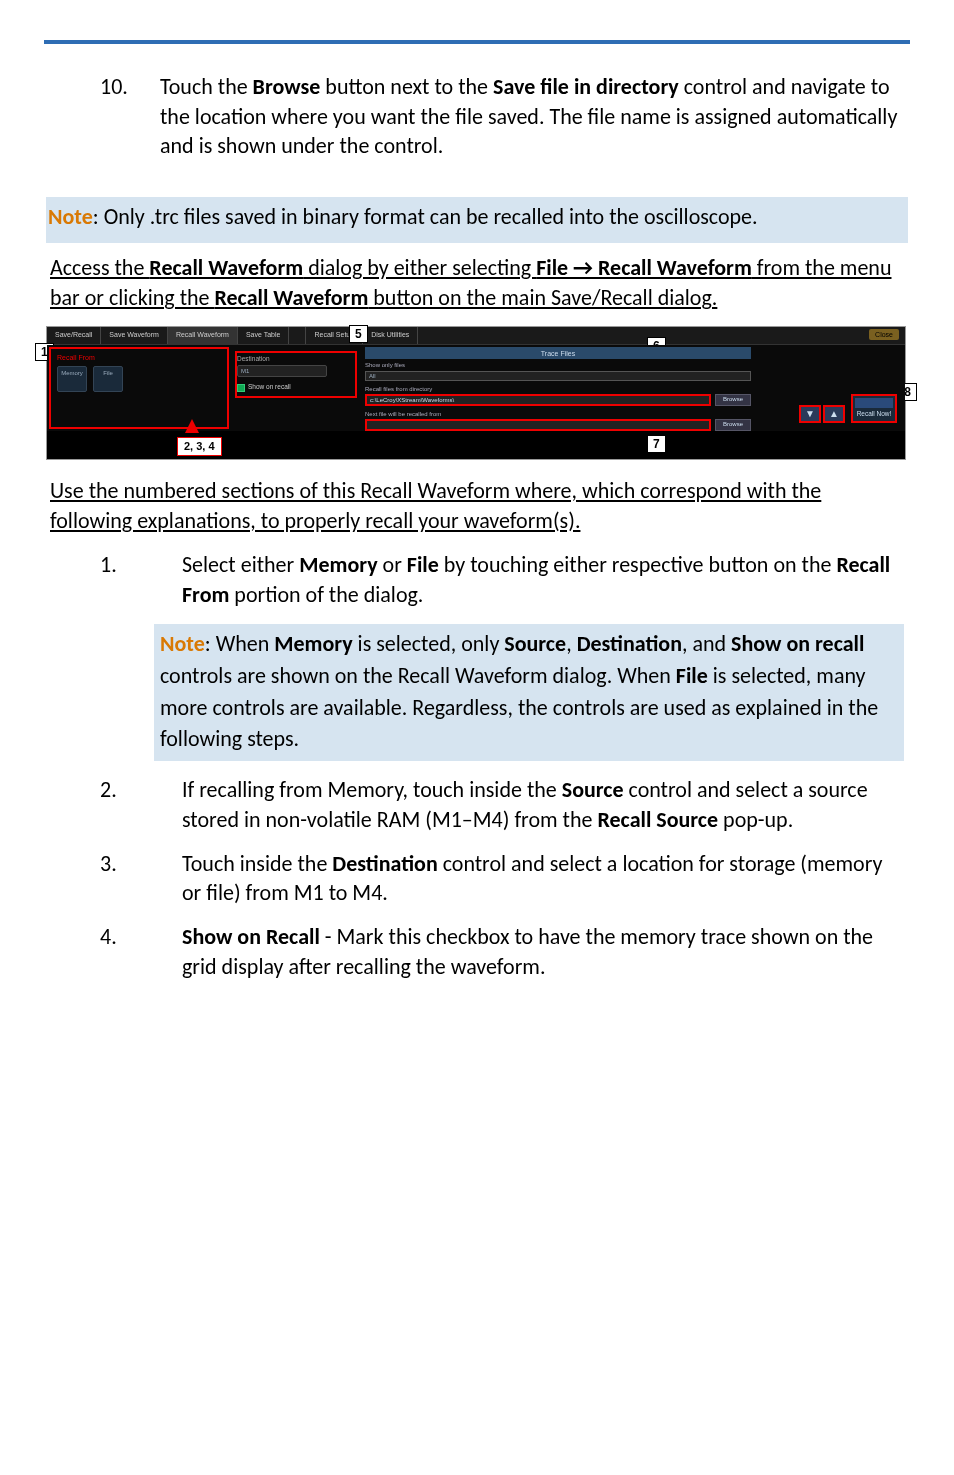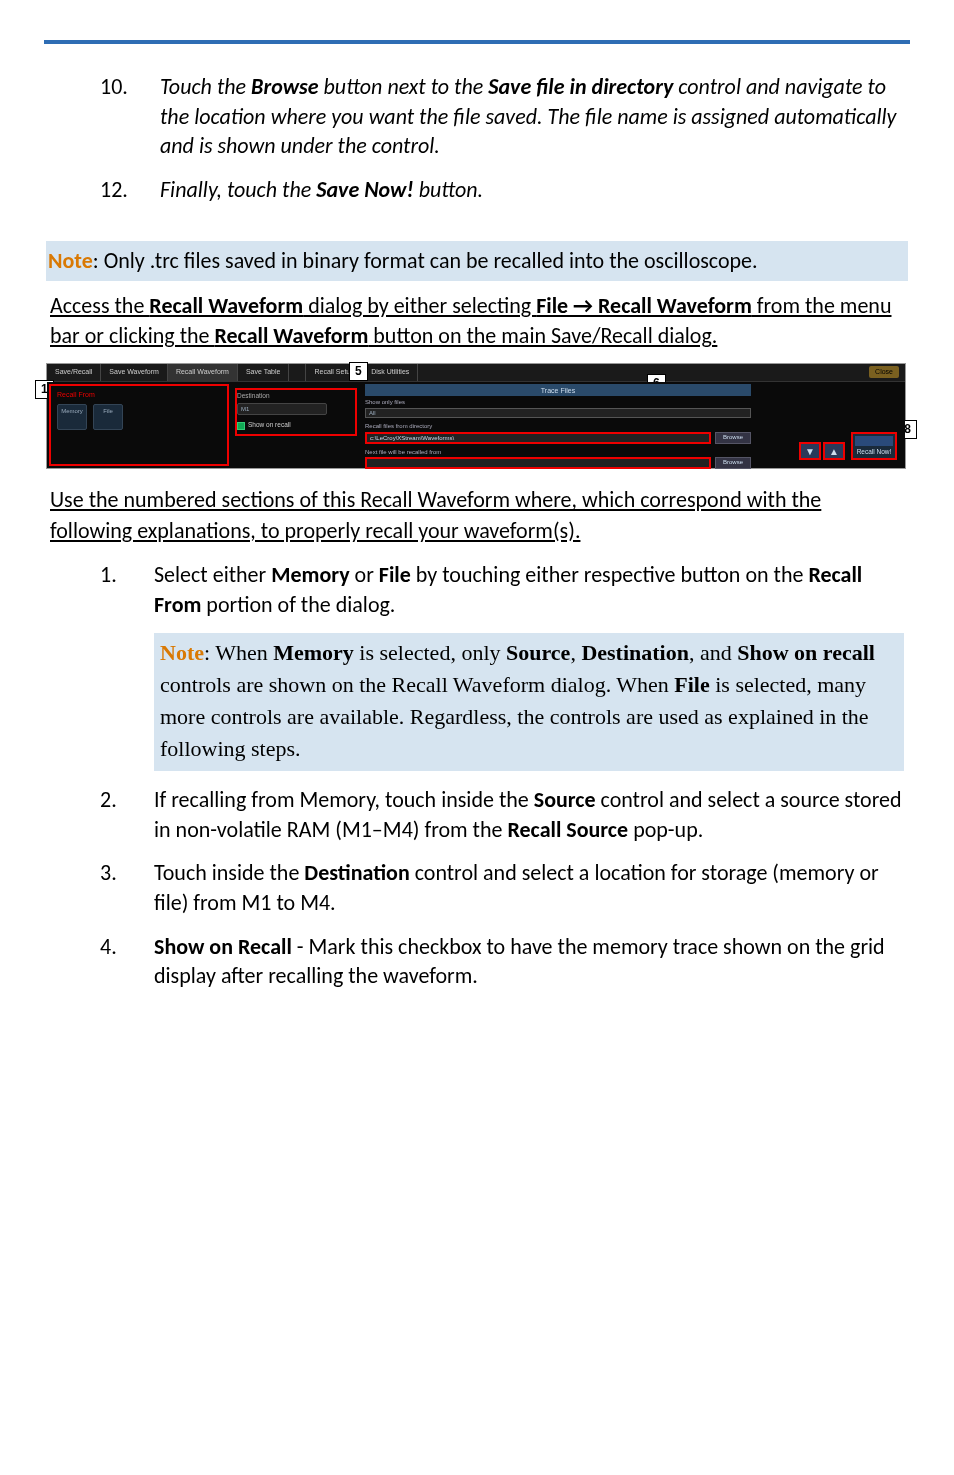--- a/index.html
+++ b/index.html
@@ -25,25 +25,24 @@
   }
   ol.main-steps > li {
     display: flex;
     margin-bottom: 14px;
   }
   ol.main-steps > li .num {
     min-width: 60px;
   }
   ol.main-steps > li .txt {
     flex: 1;
-    font-style: italic;
   }
   .note-box {
     background: #d6e4f0;
-    padding: 4px 6px 4px 2px;
+    padding: 4px 6px 10px 2px;
     margin-top: 36px;
     margin-bottom: 10px;
     line-height: 1.45;
     margin-left: -4px;
     margin-right: -4px;
   }
   .orange { color: #d97904; font-weight: bold; }
   p.body {
     margin: 6px 0 10px 0;
     line-height: 1.38;
@@ -179,41 +178,36 @@
     border-bottom:14px solid #e00; border-left:7px solid transparent; border-right:7px solid transparent;}
   .close-pill {
     position:absolute; right:6px; top:2px;
     background:#7a6020; color:#000; font-size:7px; padding:1px 6px;
     border-radius:2px;
   }
   
   ol.sub { list-style:none; padding-left:50px; margin-top:14px;}
   ol.sub > li { display:flex; margin-bottom:14px; }
   ol.sub > li .num { min-width:54px; }
-  ol.sub > li .txt { flex:1; }
+  ol.sub > li .txt { flex:1;margin-left:28px; }
   .note-box.inner {
     margin: 10px 14px 14px 104px;
     width: calc(100% - 104px);
     padding: 4px 8px 6px 6px;
-    font-family: Liberation Serif, serif;
   }
 </style>
 </head>
 <body>
 
 <div class="hr-top"></div>
 
 <ol class="main-steps">
   <li>
     <span class="num">10.</span>
     <span class="txt">Touch the <b>Browse</b> button next to the <b>Save file in directory</b> control and navigate to the location where you want the file saved. The file name is assigned automatically and is shown under the control.</span>
-  </li>
-  <li>
-    <span class="num">12.</span>
-    <span class="txt">Finally, touch the <b>Save Now!</b> button.</span>
   </li>
 </ol>
 
 <div class="note-box">
   <span class="orange">Note</span><span>: Only .trc files saved in binary format can be recalled into the oscilloscope.</span>
 </div>
 
 <p class="body">Access the <b>Recall Waveform</b> dialog by either selecting <b>File → Recall Waveform</b> from the menu bar or clicking the <b>Recall Waveform</b> button on the main Save/Recall dialog.</p>
 
 <div class="scr-wrap">
@@ -275,20 +269,25 @@
         <div class="arrow">▼</div>
         <div class="arrow">▲</div>
       </div>
       <div class="recallnow">
         <div class="ico"></div>
         <span>Recall Now!</span>
       </div>
     </div>
   </div>
 
+  <div class="scr-footer">
+    <div class="red-arrow-up-from-pill"></div>
+    <div class="pill">2, 3, 4</div>
+    <div class="callout c7" style="top:4px">7</div>
+  </div>
 </div>
 
 <p class="body">Use the numbered sections of this Recall Waveform where, which correspond with the following explanations, to properly recall your waveform(s).</p>
 
 <ol class="sub">
   <li>
     <span class="num">1.</span>
     <span class="txt">Select either <b>Memory</b> or <b>File</b> by touching either respective button on the <b>Recall From</b> portion of the dialog.</span>
   </li>
 </ol>

